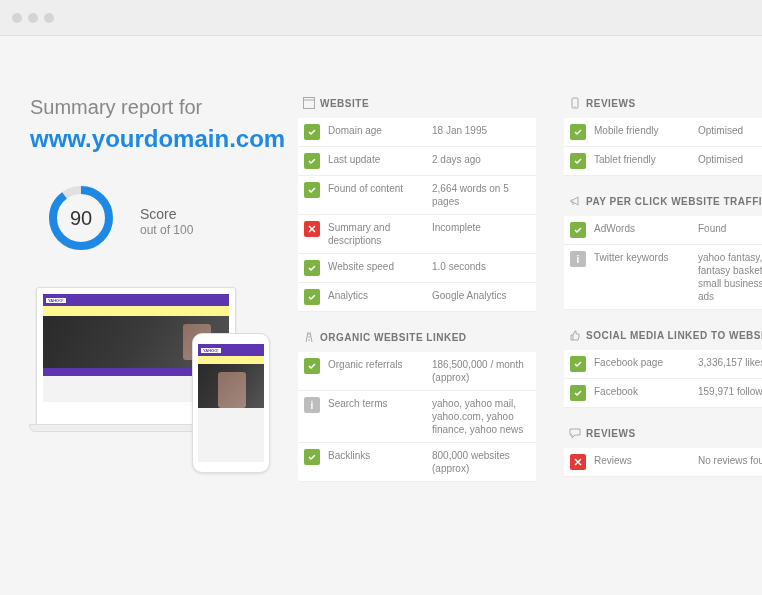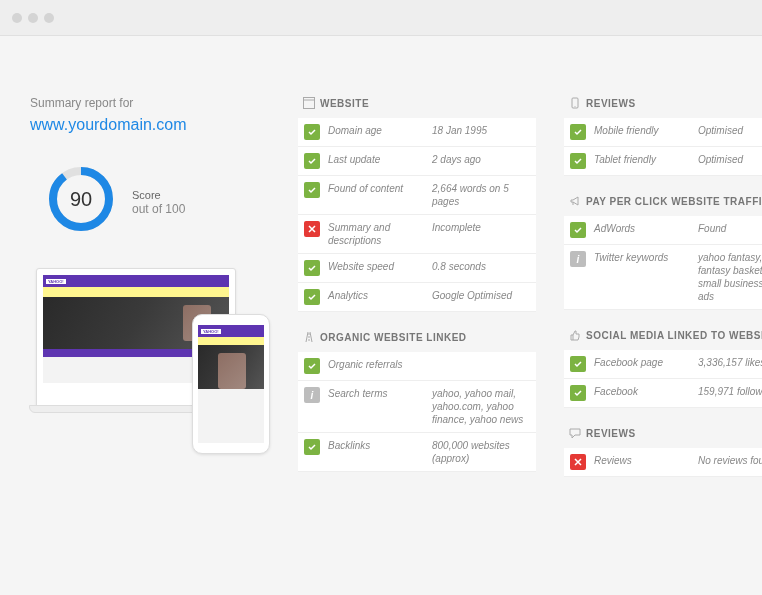--- a/index.html
+++ b/index.html
@@ -1,47 +1,47 @@
 <!DOCTYPE html>
 <html><head>
 <meta charset="utf-8">
 <style>
 * { margin: 0; padding: 0; box-sizing: border-box; }
 body { font-family: -apple-system, BlinkMacSystemFont, "Segoe UI", Helvetica, Arial, sans-serif; background: #f5f5f5; width: 762px; height: 595px; overflow: hidden; position: relative; }
 .titlebar { height: 36px; background: #eeeeee; display: flex; align-items: center; padding-left: 12px; gap: 6px; border-bottom: 1px solid #e0e0e0; }
 .dot { width: 10px; height: 10px; border-radius: 50%; background: #d4d4d4; }
 .content { display: flex; padding: 60px 0 0 30px; gap: 28px; }
 .left { width: 240px; flex-shrink: 0; }
-.summary-label { font-size: 12px; color: #888; font-weight: 300; margin-bottom: 6px; }
-.domain { font-size: 16px; color: #1e88e5; font-weight: 400; margin-bottom: 30px; }
-.score-row { display: flex; align-items: center; gap: 16px; margin-bottom: 34px; padding-left: 16px; }
+.summary-label { font-size: 20px; color: #888; font-weight: 300; margin-bottom: 6px; }
+.domain { font-size: 24px; color: #1e88e5; font-weight: 700; margin-bottom: 30px; }
+.score-row { display: flex; align-items: center; gap: 24px; margin-bottom: 34px; padding-left: 16px; }
 .score-ring { position: relative; width: 70px; height: 70px; }
 .score-ring svg { width: 70px; height: 70px; transform: rotate(-90deg); }
 .score-num { position: absolute; top: 50%; left: 50%; transform: translate(-50%, -50%); font-size: 20px; color: #333; font-weight: 400; }
 .score-text { font-size: 12px; color: #888; line-height: 1.3; }
-.score-text .lbl { font-size: 11px; color: #666; margin-top: 8px; }
+.score-text .lbl { font-size: 14px; color: #666; margin-top: 8px; }
 .devices { position: relative; width: 220px; height: 170px; margin-left: 6px; }
 .laptop { position: absolute; left: 0; top: 0; width: 200px; height: 140px; background: #fff; border: 1px solid #ddd; border-radius: 3px; padding: 6px; box-shadow: 0 1px 3px rgba(0,0,0,0.08); }
 .laptop-base { position: absolute; left: -8px; bottom: -6px; width: 216px; height: 8px; background: #eee; border: 1px solid #ddd; border-radius: 0 0 6px 6px; }
 .phone { position: absolute; right: -14px; bottom: -16px; width: 78px; height: 140px; background: #fff; border: 1px solid #ddd; border-radius: 10px; padding: 10px 5px; box-shadow: 0 1px 3px rgba(0,0,0,0.1); }
 .screen-bar { height: 12px; background: #5e35b1; display: flex; align-items: center; padding: 0 3px; font-size: 5px; color: #fff; }
 .screen-strip { background: #fff68f; height: 10px; }
 .screen-img { height: 52px; background: linear-gradient(120deg, #2a2a2a 0%, #3a3a3a 50%, #555 100%); position: relative; }
 .screen-img::after { content: ''; position: absolute; right: 18px; top: 8px; width: 28px; height: 36px; background: linear-gradient(135deg, #8d6e63 0%, #a1887f 100%); border-radius: 3px; }
 .screen-foot { height: 26px; background: #f3f3f3; }
 .phone .screen-img { height: 44px; }
 .phone .screen-foot { height: 54px; }
 .mid { width: 238px; flex-shrink: 0; }
 .right { width: 238px; flex-shrink: 0; }
 .section { margin-bottom: 18px; }
 .sec-header { display: flex; align-items: center; gap: 4px; padding: 0 0 8px 4px; }
 .sec-icon { width: 14px; height: 14px; color: #aaa; flex-shrink: 0; display: flex; align-items: center; justify-content: center; }
 .sec-title { font-size: 10px; letter-spacing: 0.5px; color: #777; font-weight: 600; }
 .rows { display: flex; flex-direction: column; }
-.row { display: flex; align-items: flex-start; background: #fff; border-bottom: 1px solid #eee; padding: 6px 6px; gap: 8px; font-size: 10px; font-style: italic; }
+.row { display: flex; align-items: flex-start; background: #fff; border-bottom: 1px solid #eee; padding: 6px 6px; gap: 8px; font-size: 10px; }
 .status { width: 16px; height: 16px; flex-shrink: 0; border-radius: 2px; display: flex; align-items: center; justify-content: center; color: #fff; }
 .status.ok { background: #7cb342; }
 .status.bad { background: #e53935; }
 .status.info { background: #bdbdbd; }
 .row-label { width: 96px; color: #888; flex-shrink: 0; line-height: 1.3; }
 .row-value { color: #888; flex: 1; line-height: 1.3; }
 </style>
 </head>
 <body>
 
@@ -138,50 +138,51 @@
             <div class="row-label">Summary and descriptions</div>
             <div class="row-value">Incomplete</div>
           </div>
           <div class="row">
             <div class="status ok">
               <svg width="10" height="10" viewBox="0 0 10 10">
                 <path d="M2 5 L4 7 L8 3" stroke="#fff" stroke-width="1.5" fill="none"></path>
               </svg>
             </div>
             <div class="row-label">Website speed</div>
-            <div class="row-value">0.8 seconds</div>
+            <div class="row-value">1.0 seconds</div>
           </div>
           <div class="row">
             <div class="status ok">
               <svg width="10" height="10" viewBox="0 0 10 10">
                 <path d="M2 5 L4 7 L8 3" stroke="#fff" stroke-width="1.5" fill="none"></path>
               </svg>
             </div>
             <div class="row-label">Analytics</div>
-            <div class="row-value">Google Optimised</div>
+            <div class="row-value">Google Analytics</div>
           </div>
         </div>
     </div>
     <div class="section">
       <div class="sec-header">
         <span class="sec-icon">
             <svg width="12" height="12" viewBox="0 0 12 12">
               <path d="M3 11 L5 1 M9 11 L7 1 M6 2 L6 4 M6 5 L6 7 M6 8 L6 10" stroke="currentColor" fill="none"></path>
             </svg>
           </span>
         <span class="sec-title">ORGANIC WEBSITE LINKED</span>
       </div>
       <div class="rows">
           <div class="row">
             <div class="status ok">
               <svg width="10" height="10" viewBox="0 0 10 10">
                 <path d="M2 5 L4 7 L8 3" stroke="#fff" stroke-width="1.5" fill="none"></path>
               </svg>
             </div>
             <div class="row-label">Organic referrals</div>
+            <div class="row-value">186,500,000 / month (approx)</div>
           </div>
           <div class="row">
             <div class="status info">
               <span style="font-size:10px;font-weight:bold;">i</span>
             </div>
             <div class="row-label">Search terms</div>
             <div class="row-value">yahoo, yahoo mail, yahoo.com, yahoo finance, yahoo news</div>
           </div>
           <div class="row">
             <div class="status ok">

